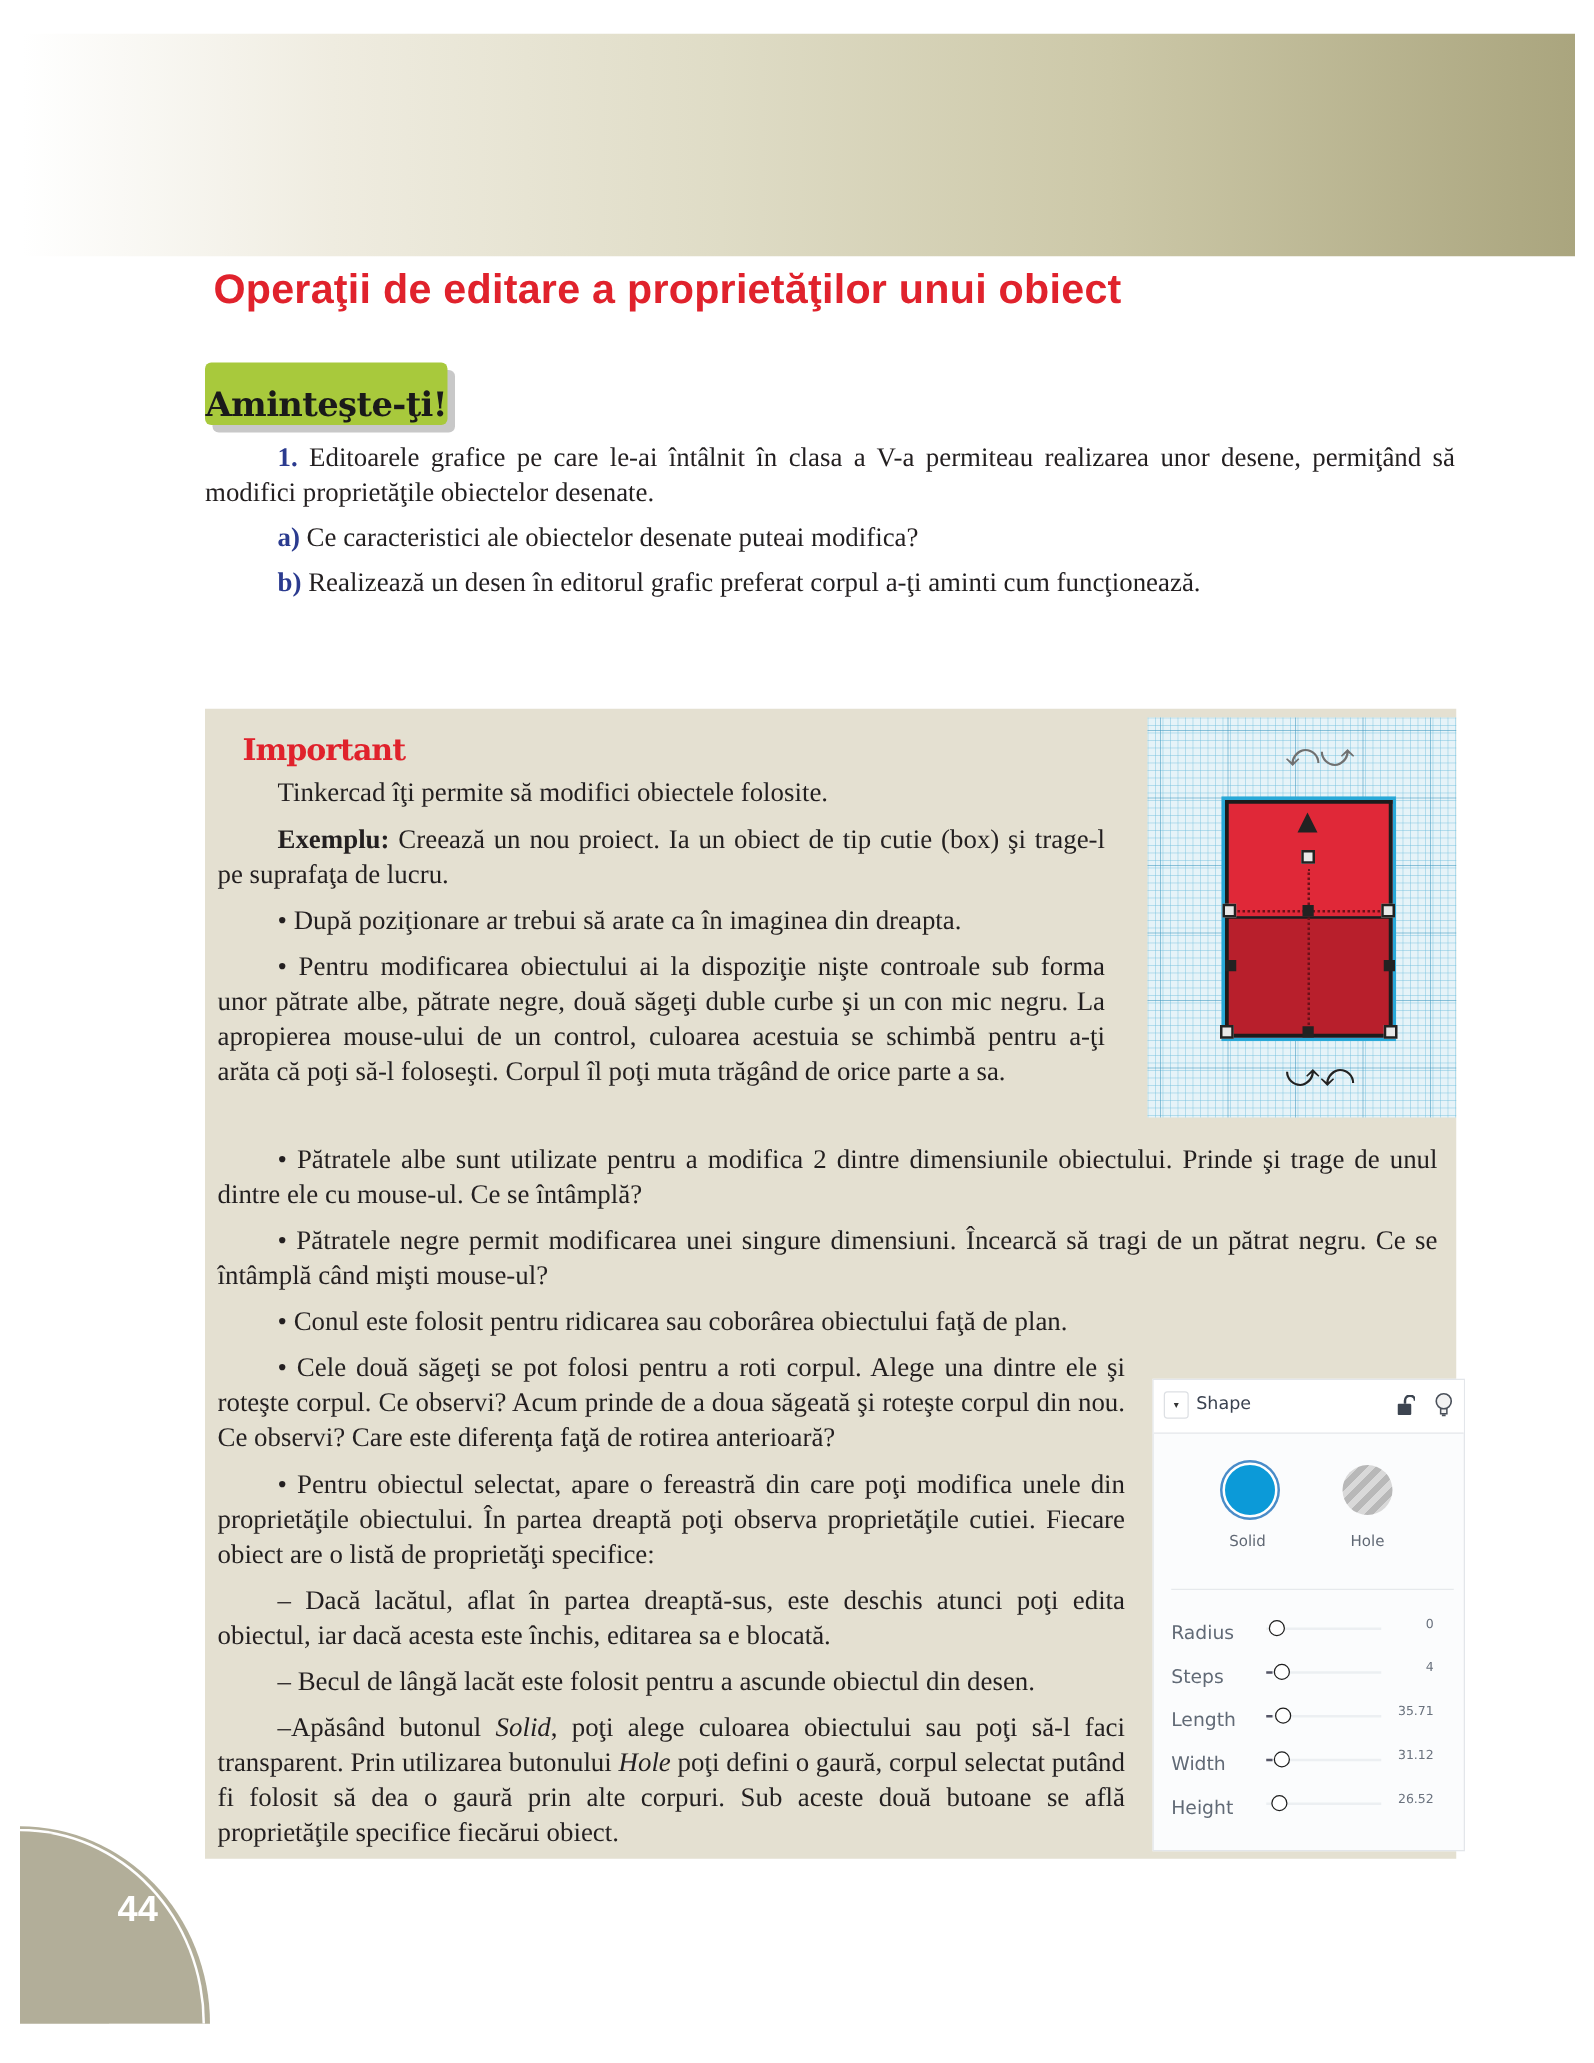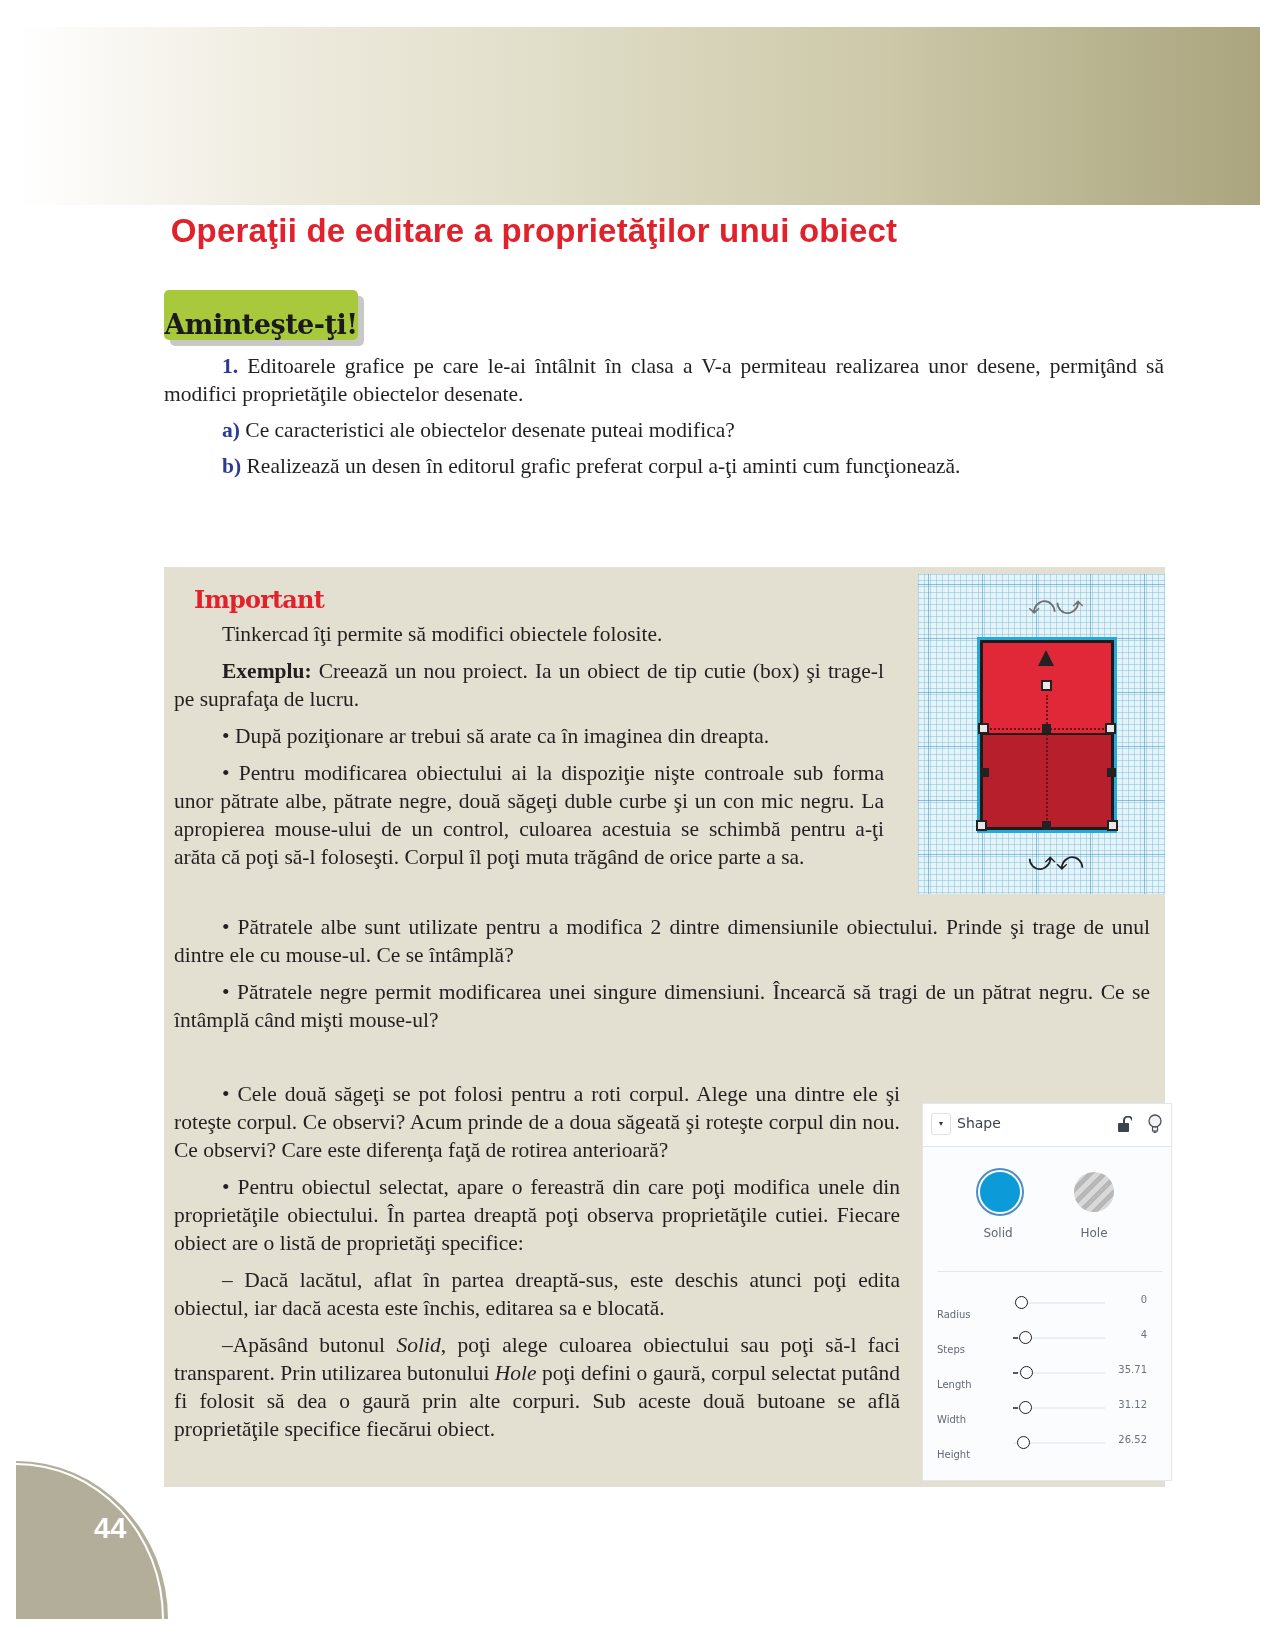--- a/index.html
+++ b/index.html
@@ -68,21 +68,21 @@
   .sp-title { position: absolute; left: 34px; top: 11px; font-size: 14px; color: #3a4250; }
   .sp-lock { position: absolute; left: 195px; top: 12px; width: 14px; height: 16px; }
   .sp-bulb { position: absolute; left: 225px; top: 10px; width: 14px; height: 20px; }
   .sp-solid-c { position: absolute; left: 55px; top: 66px; width: 40px; height: 40px; border-radius: 50%;
     background: #0c9ad8; border: 2px solid #ffffff; box-shadow: 0 0 0 2px #4a8cc8; }
   .sp-hole-c { position: absolute; left: 151px; top: 68px; width: 40px; height: 40px; border-radius: 50%;
     background: repeating-linear-gradient(135deg, #b8b8b8 0 5px, #d9d9d9 5px 10px); }
   .sp-lbl { position: absolute; top: 122px; font-size: 12px; color: #606874; width: 60px; text-align: center; }
   .sp-div { position: absolute; left: 14px; top: 167px; width: 226px; height: 1px; background: #e6e9ec; }
   .sp-row { position: absolute; left: 0; width: 248px; height: 20px; }
-  .sp-row .lbl { position: absolute; left: 14px; top: 16px; font-size: 10px; color: #616a76; }
+  .sp-row .lbl { position: absolute; left: 14px; top: 4px; font-size: 15px; color: #616a76; }
   .sp-row .track { position: absolute; left: 90px; top: 9px; width: 92px; height: 2px; background: #eceff2; }
   .sp-row .minus { position: absolute; left: 90px; top: 9px; width: 5px; height: 2px; background: #556; }
   .sp-row .knob { position: absolute; top: 3px; width: 11px; height: 11px; border: 1.5px solid #1e1e1e; border-radius: 50%; background: #fff; }
   .sp-row .val { position: absolute; right: 24px; top: 1px; font-size: 10px; color: #6a727e; }
 
   .page-corner { position: absolute; left: 16px; top: 1461px; width: 152px; height: 158px; background: #b2ae99;
     border-top-right-radius: 152px 158px; }
   .page-corner-line { position: absolute; left: 16px; top: 1463px; width: 148px; height: 156px;
     border-top-right-radius: 148px 156px; border-top: 2px solid #ffffff; border-right: 2px solid #ffffff; box-sizing: border-box; }
   .page-num { position: absolute; left: 94px; top: 1512px; font-family: "Liberation Sans", "DejaVu Sans", sans-serif;
@@ -111,26 +111,28 @@
 <div class="body-text" style="left:174px; top:620px; width:710px;">
   <p class="ind">Tinkercad îţi permite să modifici obiectele folosite.</p>
   <p class="ind gap"><b>Exemplu:</b><span> Creează un nou proiect. Ia un obiect de tip cutie (box) şi trage-l pe suprafaţa de lucru.</span></p>
   <p class="ind gap">• După poziţionare ar trebui să arate ca în imaginea din dreapta.</p>
   <p class="ind gap">• Pentru modificarea obiectului ai la dispoziţie nişte controale sub forma unor pătrate albe, pătrate negre, două săgeţi duble curbe şi un con mic negru. La apropierea mouse-ului de un control, culoarea acestuia se schimbă pentru a-ţi arăta că poţi să-l foloseşti. Corpul îl poţi muta trăgând de orice parte a sa.</p>
 </div>
 
 <div class="body-text" style="left:174px; top:913px; width:976px;">
   <p class="ind">• Pătratele albe sunt utilizate pentru a modifica 2 dintre dimensiunile obiectului. Prinde şi trage de unul dintre ele cu mouse-ul. Ce se întâmplă?</p>
   <p class="ind gap">• Pătratele negre permit modificarea unei singure dimensiuni. Încearcă să tragi de un pătrat negru. Ce se întâmplă când mişti mouse-ul?</p>
+  <p class="ind gap">• Conul este folosit pentru ridicarea sau coborârea obiectului faţă de plan.</p>
 </div>
 
 <div class="body-text" style="left:174px; top:1080px; width:726px;">
   <p class="ind">• Cele două săgeţi se pot folosi pentru a roti corpul. Alege una dintre ele şi roteşte corpul. Ce observi? Acum prinde de a doua săgeată şi roteşte corpul din nou. Ce observi? Care este diferenţa faţă de rotirea anterioară?</p>
   <p class="ind gap">• Pentru obiectul selectat, apare o fereastră din care poţi modifica unele din proprietăţile obiectului. În partea dreaptă poţi observa proprietăţile cutiei. Fiecare obiect are o listă de proprietăţi specifice:</p>
   <p class="ind gap">– Dacă lacătul, aflat în partea dreaptă-sus, este deschis atunci poţi edita obiectul, iar dacă acesta este închis, editarea sa e blocată.</p>
+  <p class="ind gap">– Becul de lângă lacăt este folosit pentru a ascunde obiectul din desen.</p>
   <p class="ind gap"><span>–Apăsând butonul </span><i>Solid</i><span>, poţi alege culoarea obiectului sau poţi să-l faci transparent. Prin utilizarea butonului </span><i>Hole</i><span> poţi defini o gaură, corpul selectat putând fi folosit să dea o gaură prin alte corpuri. Sub aceste două butoane se află proprietăţile specifice fiecărui obiect.</span></p>
 </div>
 
 <div class="grid-img"></div>
 <div class="rot-arrow" style="left:1028px; top:592px; color:#707070;">⤺⤻</div>
 <div class="box-wrap">
   <div class="box-outline"></div>
   <div class="box-top"></div>
   <div class="box-front"></div>
   <div class="dash-v"></div>

